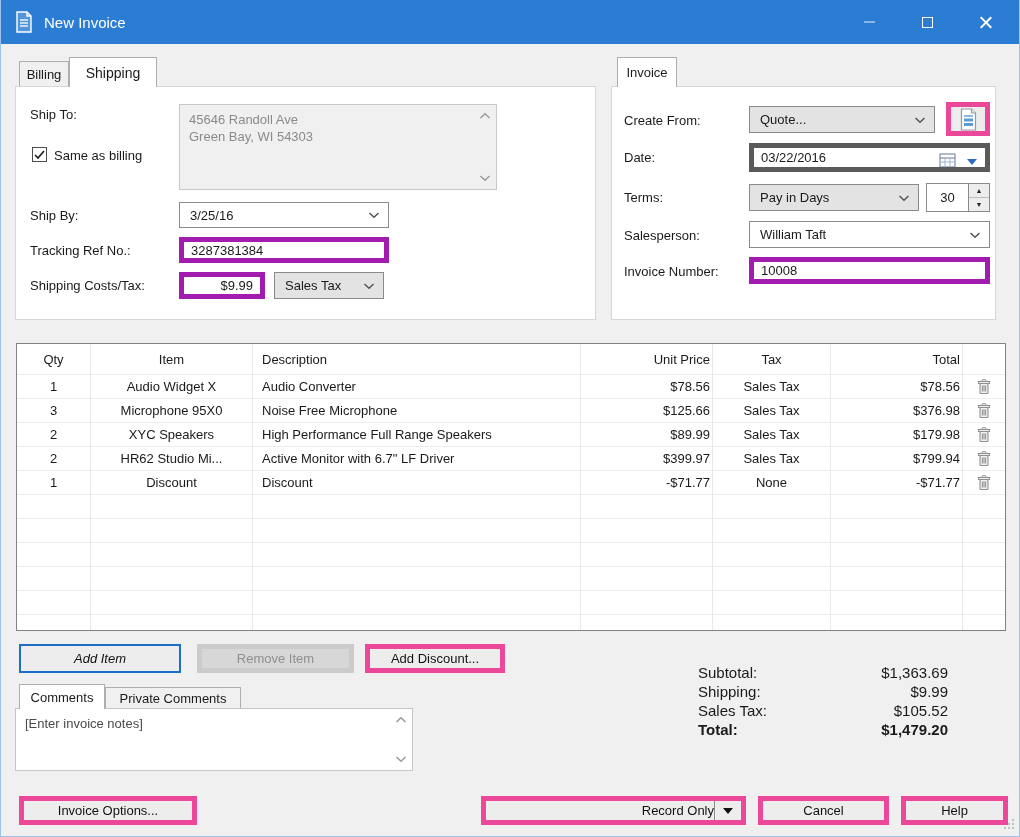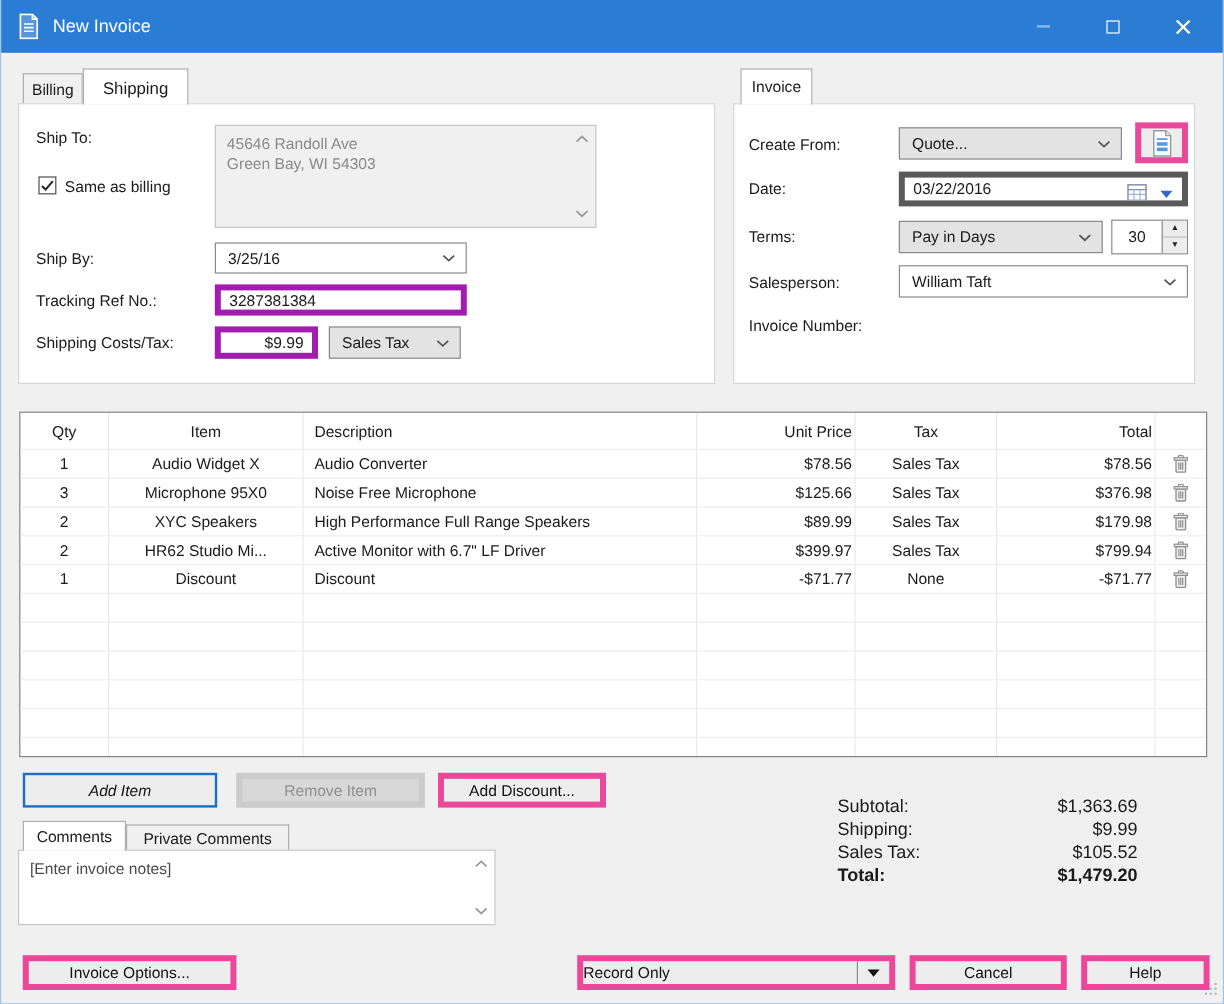--- a/index.html
+++ b/index.html
@@ -233,20 +233,23 @@
     <div class="combo white" style="left:137px; top:134px; width:241px; height:27px;">
       <span>William Taft</span>
       <span class="chev">
         <svg width="12" height="8" viewBox="0 0 12 8">
             <path d="M1.5 2 L6 6.2 L10.5 2" fill="none" stroke="#555" stroke-width="1.5"></path>
           </svg>
       </span>
     </div>
 
     <div class="lbl" style="left:12px; top:177px;">Invoice Number:</div>
+    <div class="tbox" style="left:137px; top:170px; width:241px; height:27px;">
+      <span>10008</span>
+    </div>
   </div>
 
   <div class="itable">
     <div class="trow head">
       <div class="c">Qty</div>
       <div class="c">Item</div>
       <div class="c l">Description</div>
       <div class="c r">Unit Price</div>
       <div class="c">Tax</div>
       <div class="c r">Total</div>
@@ -461,21 +464,21 @@
       <span>Total:</span>
       <span>$1,479.20</span>
     </div>
   </div>
 
   <div class="btn" style="left:18px; top:796px; width:178px; height:29px;">
     <span>Invoice Options...</span>
   </div>
 
   <div class="btn" style="left:480px; top:796px; width:265px; height:29px; padding:0; justify-content:flex-start;">
-    <span style="flex:1; text-align:left;">Record Only</span>
+    <span style="flex:1; text-align:right;">Record Only</span>
     <span class="split-arrow">
       <span class="tri-down"></span>
     </span>
   </div>
 
   <div class="btn" style="left:757px; top:796px; width:131px; height:29px;">
     <span>Cancel</span>
   </div>
   <div class="btn" style="left:900px; top:796px; width:107px; height:29px;">
     <span>Help</span>

